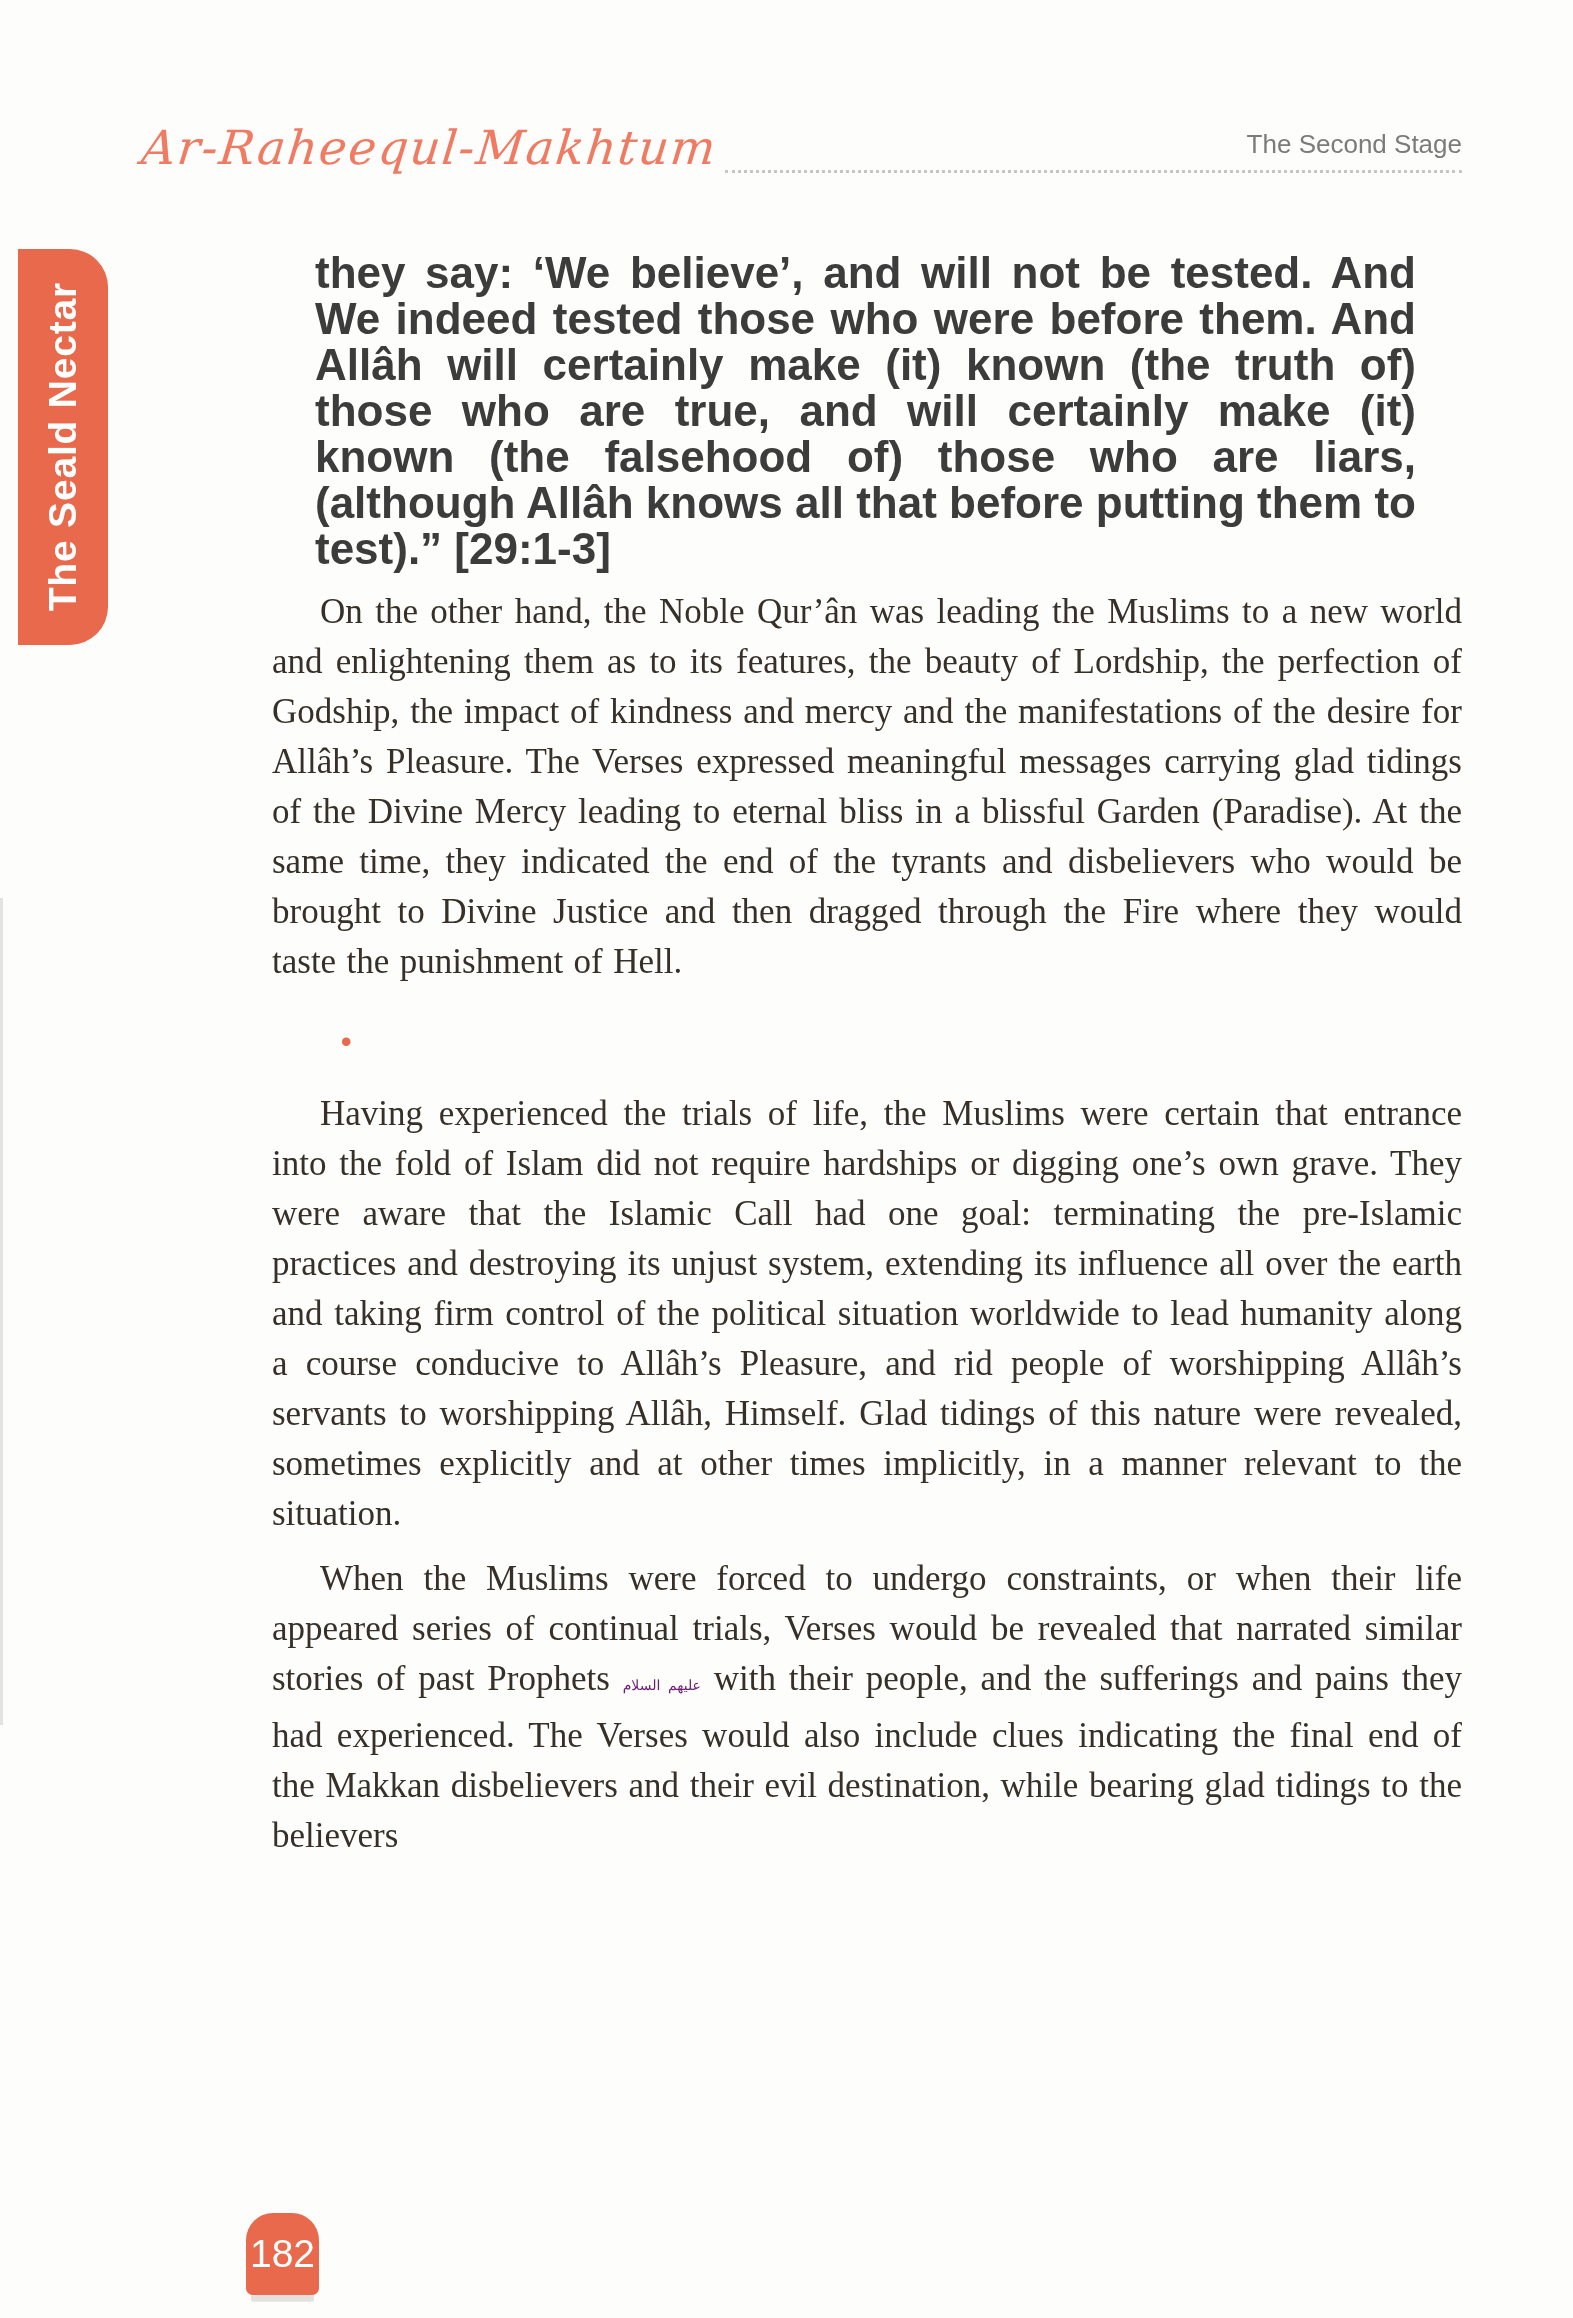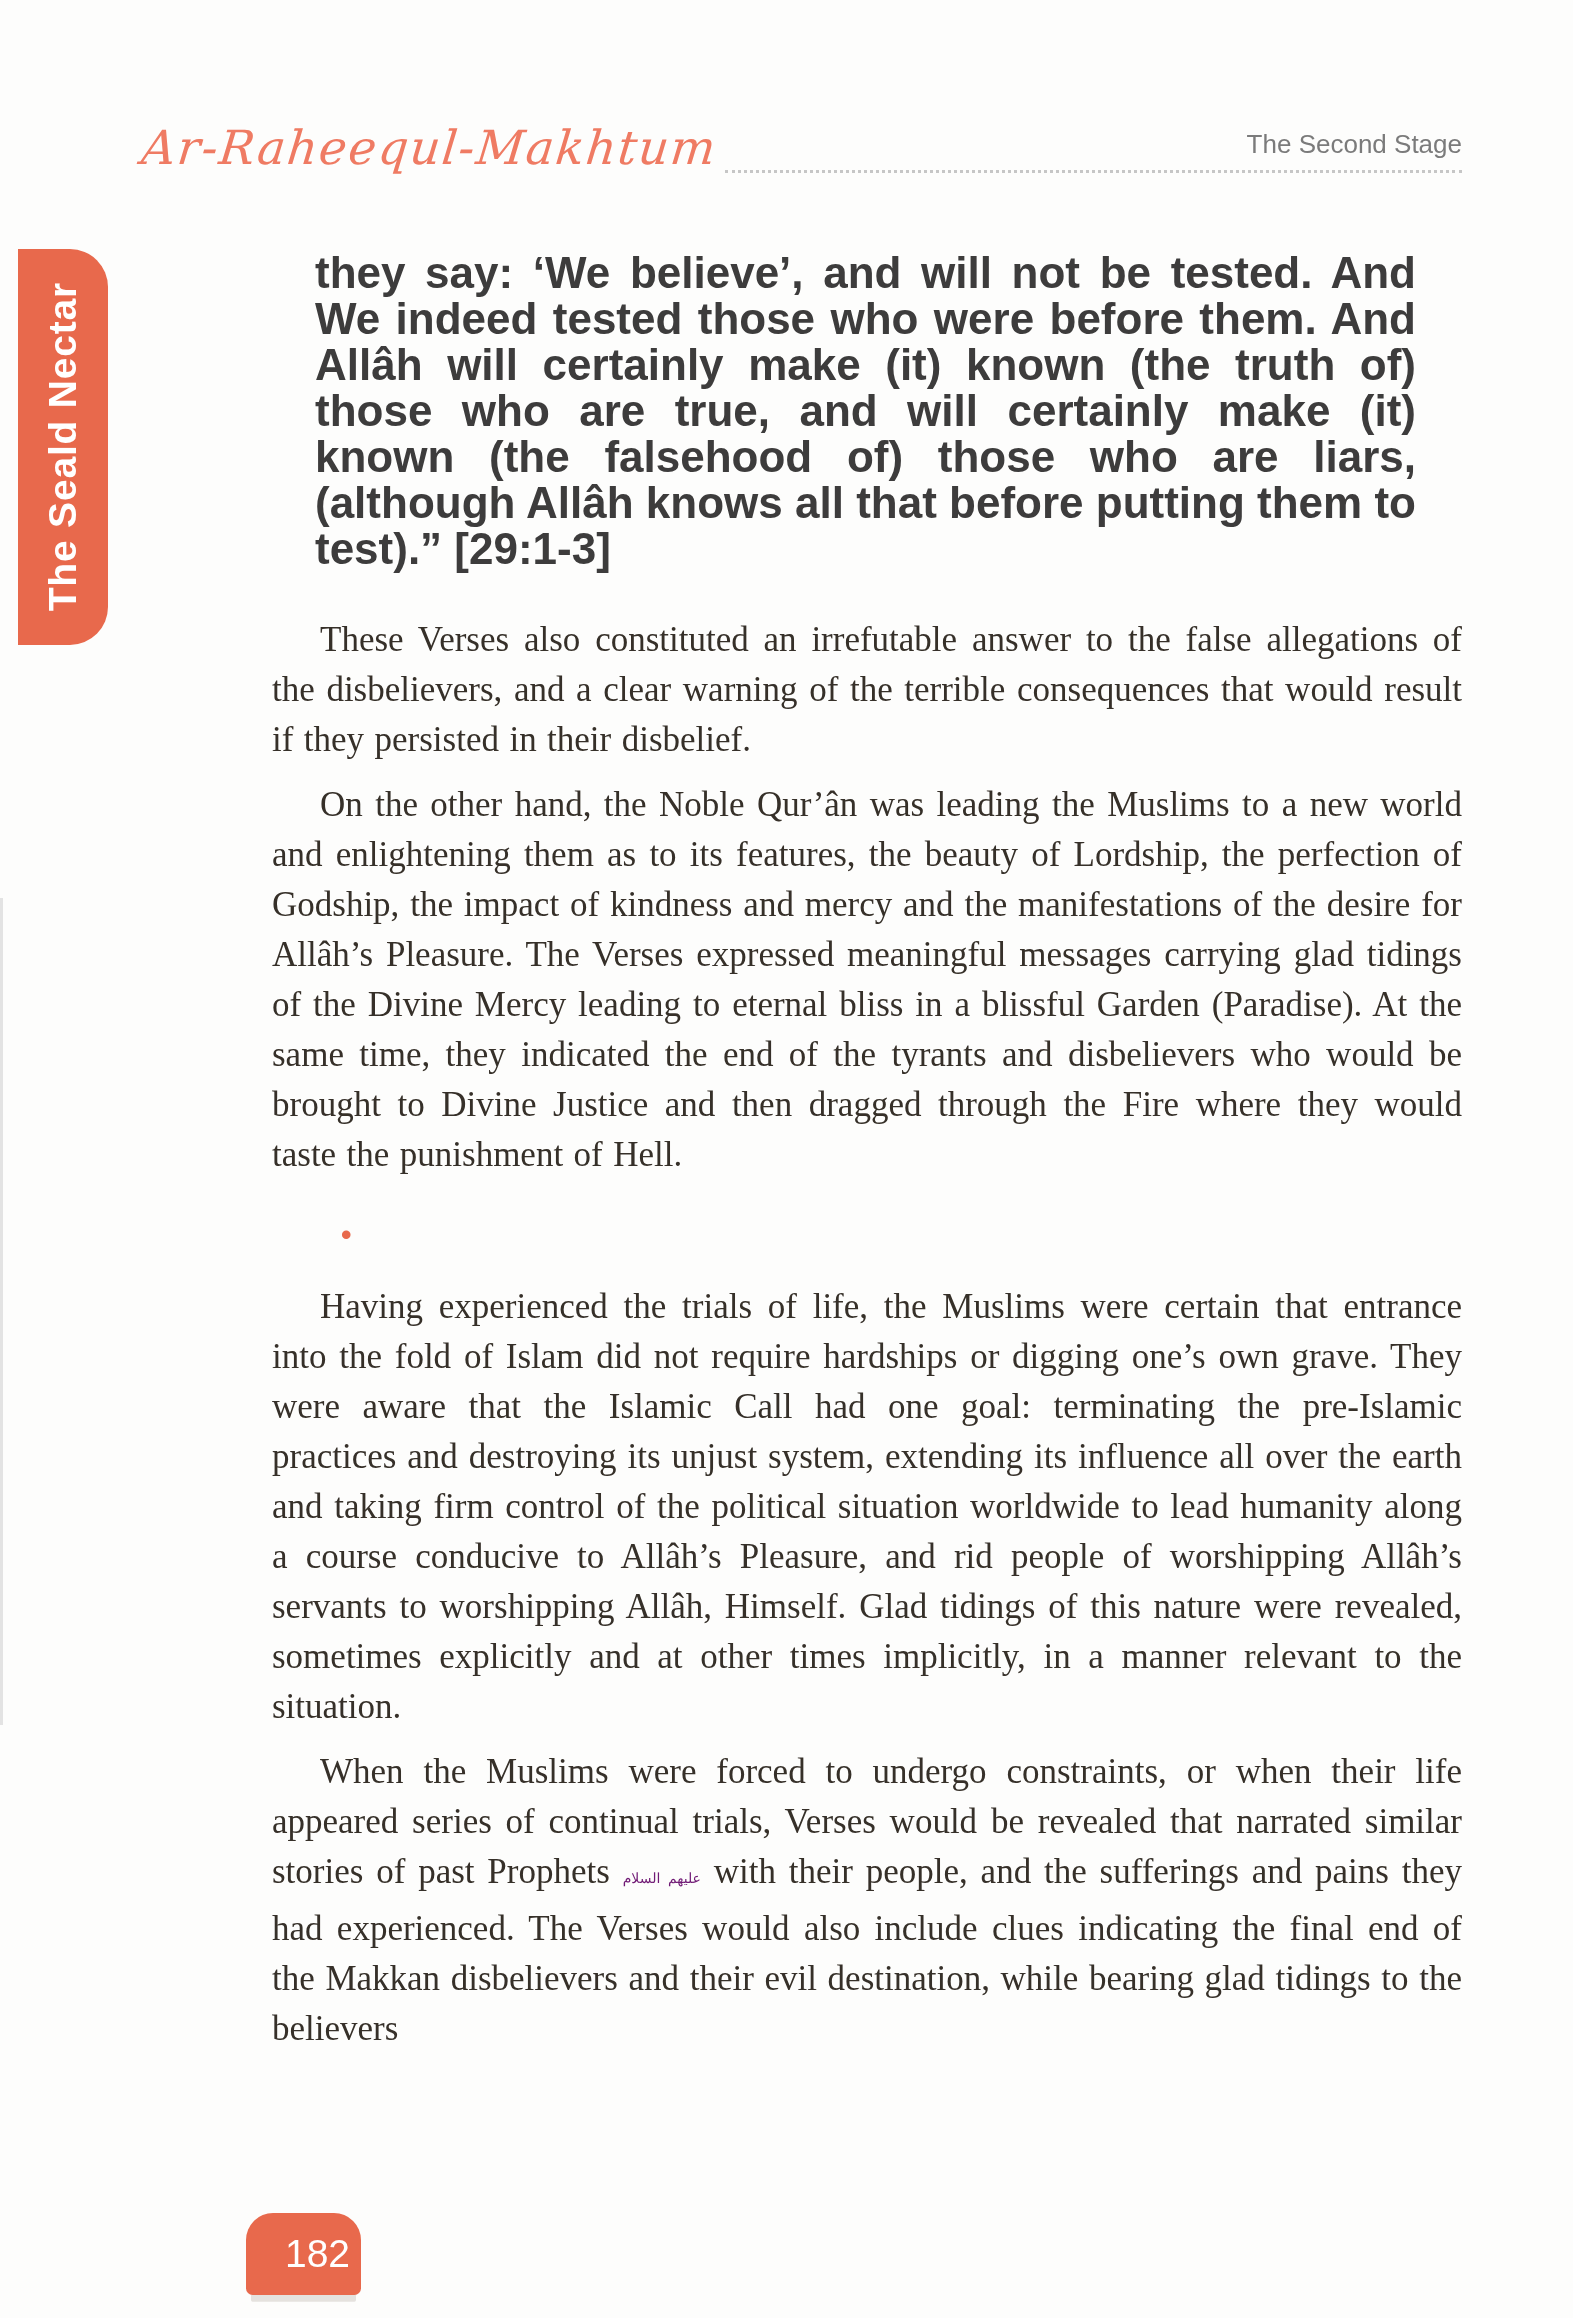--- a/index.html
+++ b/index.html
@@ -101,26 +101,25 @@
   .honorific {
     font-size:14px;
     color:#701a75;
     letter-spacing:-0.8px;
     white-space:nowrap;
   }
 
   
   .page-number-box {
     position:absolute; left:246px; top:2213px;
-    width:87px; height:82px;
+    width:73px; height:82px;
     background:var(--accent,#e8694c);
     border-radius:27px 27px 6.7px 6.7px;
     display:flex; align-items:center; justify-content:center;
     box-shadow:0 11.7px 0 -5px #e5e2de;
-    padding-left:28px;
   }
   .page-number {
     color:#ffffff;
     font-family:"Liberation Sans", sans-serif;
     font-size:39px;
     font-weight:400;
   }
 
   
   .scan-line {
@@ -144,21 +143,20 @@
     <span class="script-title">Ar-Raheequl-Makhtum</span>
     <span class="header-rule">
       <span class="stage-label">The Second Stage</span>
     </span>
   </header>
 
   <main class="content">
 
     <p class="quote">they say: ‘We believe’, and will not be tested. And We indeed tested those who were before them. And Allâh will certainly make (it) known (the truth of) those who are true, and will certainly make (it) known (the falsehood of) those who are liars, (although Allâh knows all that before putting them to test).” [29:1-3]</p>
 
-    <p class="body-para first-after-quote">These Verses also constituted an irrefutable answer to the false allegations of the disbelievers, and a clear warning of the terrible consequences that would result if they persisted in their disbelief.</p>
 
     <p class="body-para">On the other hand, the Noble Qur’ân was leading the Muslims to a new world and enlightening them as to its features, the beauty of Lordship, the perfection of Godship, the impact of kindness and mercy and the manifestations of the desire for Allâh’s Pleasure. The Verses expressed meaningful messages carrying glad tidings of the Divine Mercy leading to eternal bliss in a blissful Garden (Paradise). At the same time, they indicated the end of the tyrants and disbelievers who would be brought to Divine Justice and then dragged through the Fire where they would taste the punishment of Hell.</p>
 
     <h2 class="section-heading">
       <span class="bullet">•</span>
     </h2>
 
     <p class="body-para">Having experienced the trials of life, the Muslims were certain that entrance into the fold of Islam did not require hardships or digging one’s own grave. They were aware that the Islamic Call had one goal: terminating the pre-Islamic practices and destroying its unjust system, extending its influence all over the earth and taking firm control of the political situation worldwide to lead humanity along a course conducive to Allâh’s Pleasure, and rid people of worshipping Allâh’s servants to worshipping Allâh, Himself. Glad tidings of this nature were revealed, sometimes explicitly and at other times implicitly, in a manner relevant to the situation.</p>
 
     <p class="body-para">

